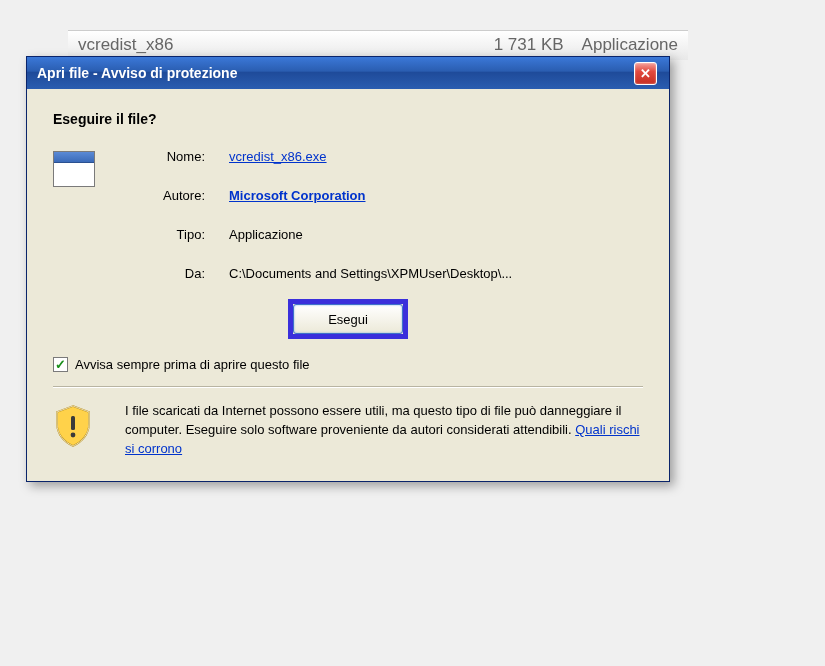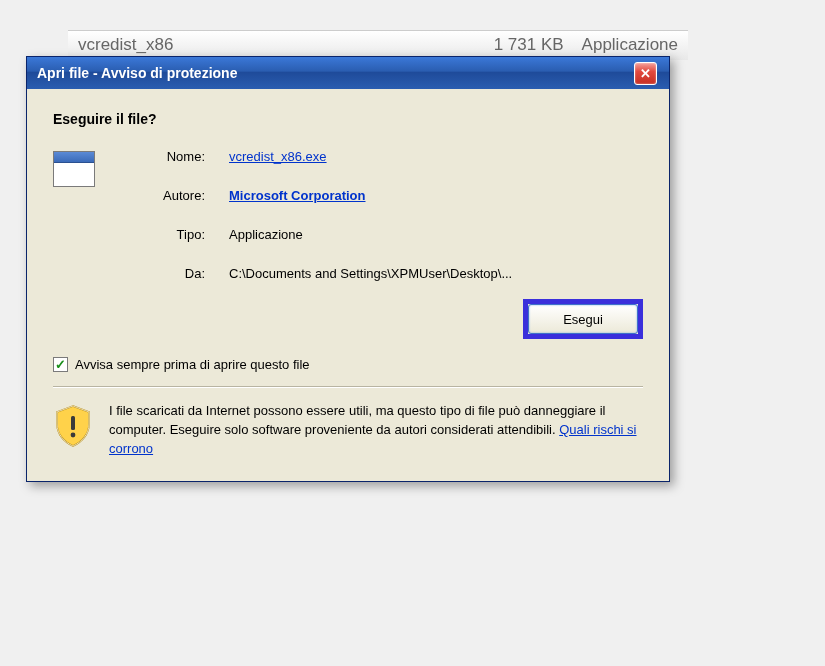--- a/index.html
+++ b/index.html
@@ -112,21 +112,21 @@
     .link {
       color: #0033cc;
       text-decoration: underline;
       cursor: pointer;
     }
     .link-bold {
       font-weight: bold;
     }
     .button-row {
       display: flex;
-      justify-content: flex-end;
+      justify-content: center;
       gap: 12px;
       margin: 6px 0 18px 0;
     }
     .btn {
       min-width: 110px;
       height: 30px;
       background: linear-gradient(to bottom, #ffffff, #ece9d8);
       border: 1px solid #7a7a7a;
       border-radius: 3px;
       font-family: inherit;
@@ -164,21 +164,21 @@
       line-height: 1;
     }
     .divider {
       border: none;
       border-top: 1px solid #b8b4a2;
       border-bottom: 1px solid #fff;
       margin: 0 0 14px 0;
     }
     .warning-row {
       display: flex;
-      gap: 16px;
+      gap: 32px;
       align-items: flex-start;
       padding-bottom: 10px;
     }
     .shield-icon {
       width: 40px;
       height: 44px;
       flex-shrink: 0;
       margin-top: 2px;
     }
     .warning-text {

